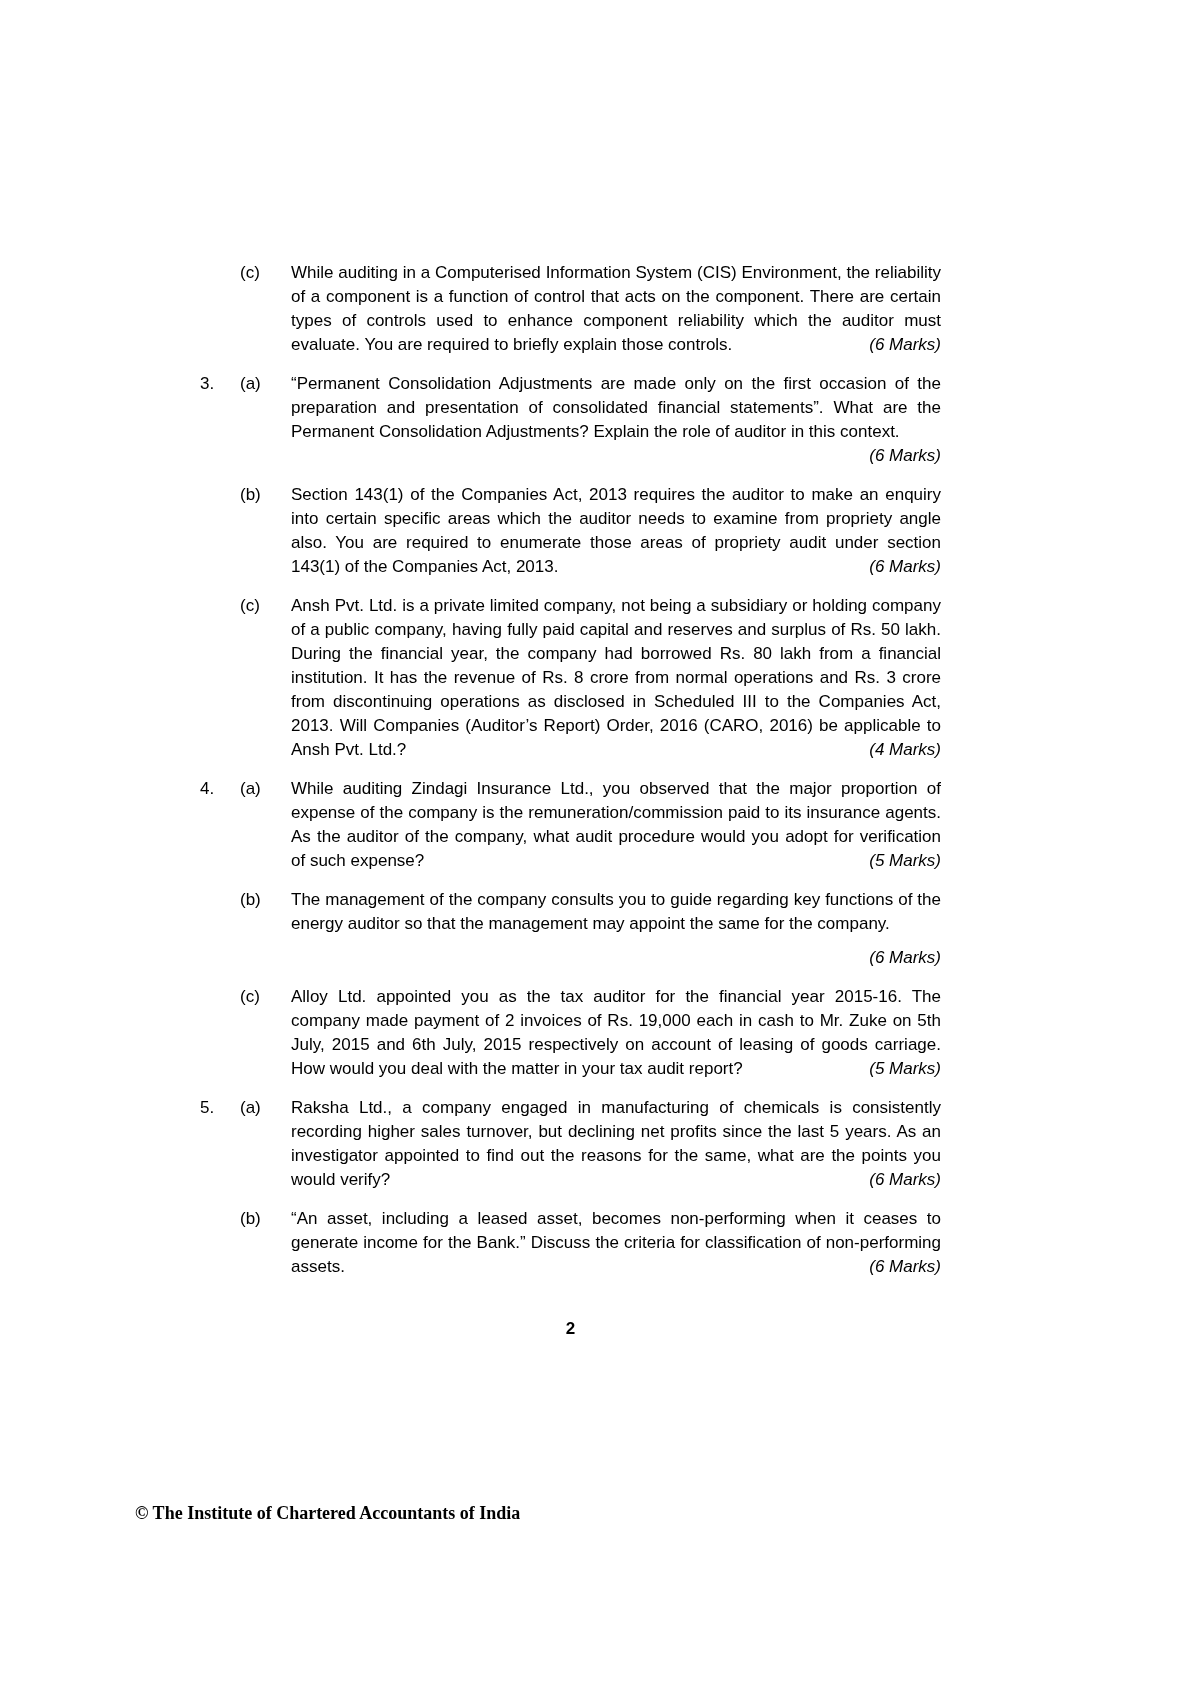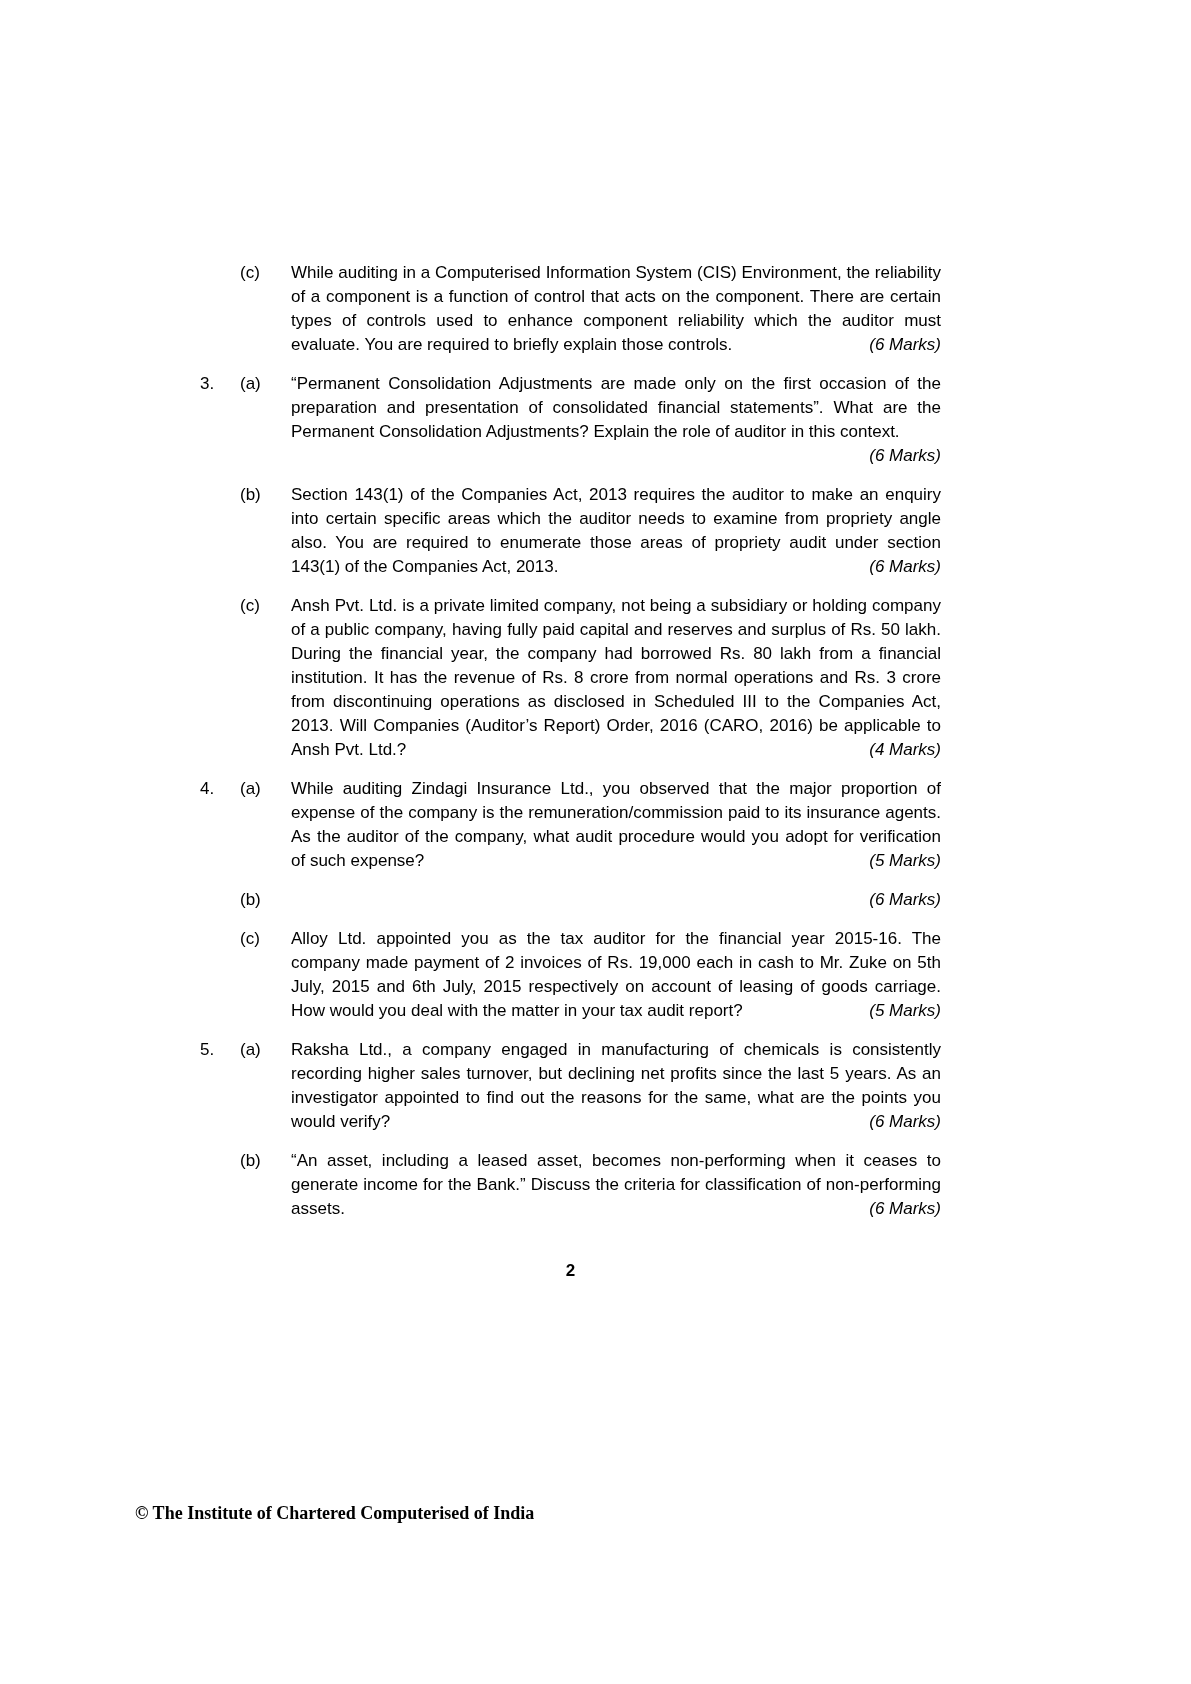--- a/index.html
+++ b/index.html
@@ -107,20 +107,21 @@
     <div class="letter">(a)</div>
     <div class="body">
             <p>While auditing Zindagi Insurance Ltd., you observed that the major proportion of expense of the company is the remuneration/commission paid to its insurance agents. As the auditor of the company, what audit procedure would you adopt for verification of such expense?<span class="marks-inline">(5 Marks)</span></p>
           </div>
   </div>
 
   <div class="item">
     <div class="num"></div>
     <div class="letter">(b)</div>
     <div class="body">
+            <p>The management of the company consults you to guide regarding key functions of the energy auditor so that the management may appoint the same for the company.</p>
             <p class="marks-own">(6 Marks)</p>
           </div>
   </div>
 
   <div class="item">
     <div class="num"></div>
     <div class="letter">(c)</div>
     <div class="body">
             <p>Alloy Ltd. appointed you as the tax auditor for the financial year 2015-16. The company made payment of 2 invoices of Rs. 19,000 each in cash to Mr. Zuke on 5th July, 2015 and 6th July, 2015 respectively on account of leasing of goods carriage. How would you deal with the matter in your tax audit report?<span class="marks-inline">(5 Marks)</span></p>
           </div>
@@ -137,14 +138,14 @@
   <div class="item">
     <div class="num"></div>
     <div class="letter">(b)</div>
     <div class="body">
             <p>“An asset, including a leased asset, becomes non-performing when it ceases to generate income for the Bank.” Discuss the criteria for classification of non-performing assets.<span class="marks-inline">(6 Marks)</span></p>
           </div>
   </div>
 </div>
     <div class="page-number">2</div>
   </div>
-  <div class="footer">© The Institute of Chartered Computerised of India</div>
+  <div class="footer">© The Institute of Chartered Accountants of India</div>
 </div>
 
 </body></html>

